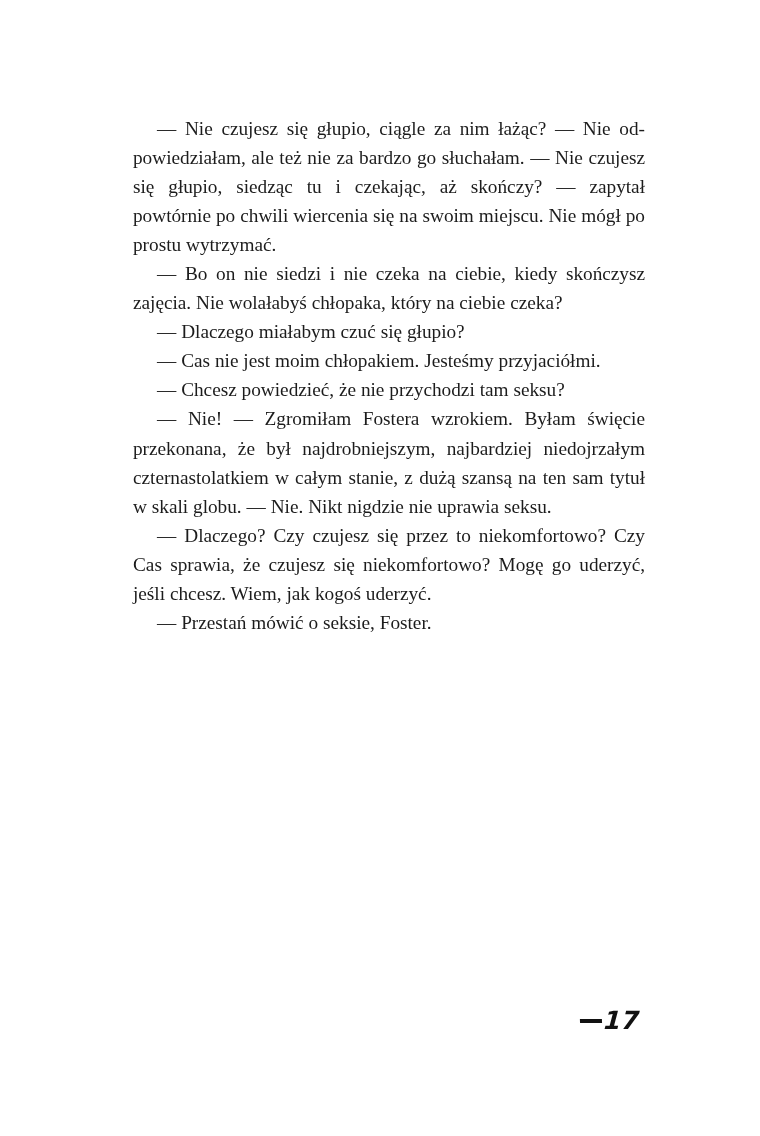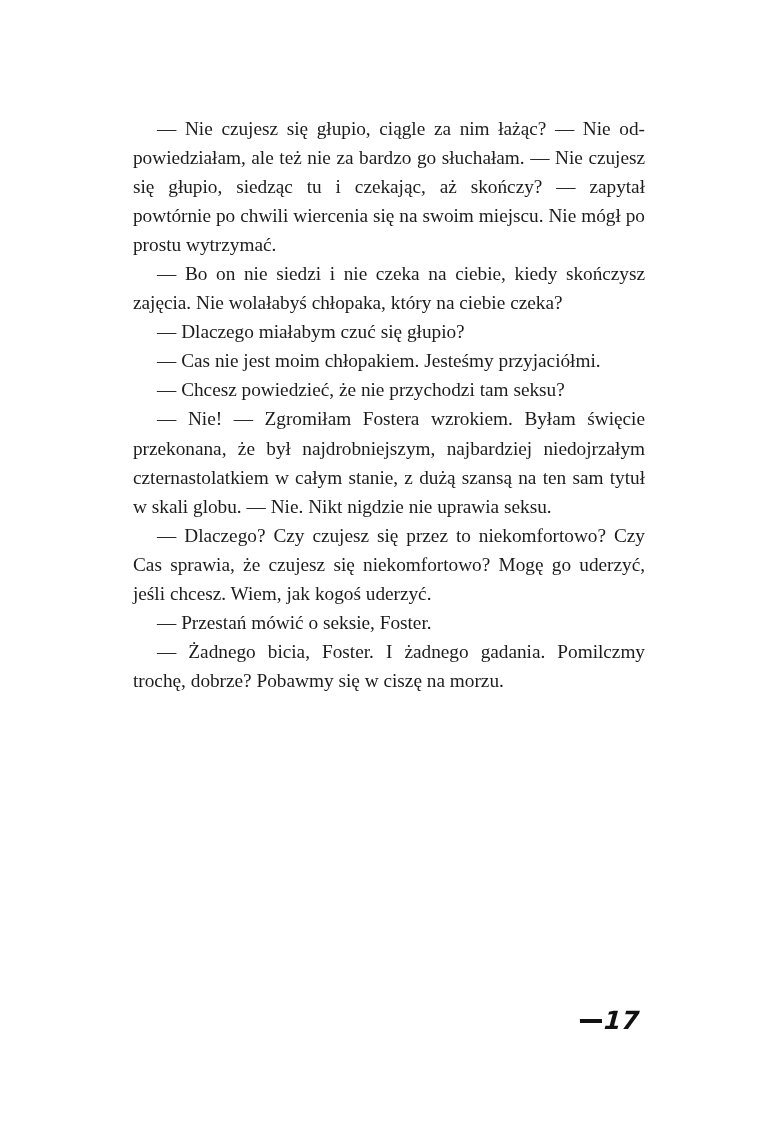--- a/index.html
+++ b/index.html
@@ -80,20 +80,19 @@
 
   <div class="text-block">
     <p class="para">— Nie czujesz się głupio, ciągle za nim łażąc? — Nie od­powiedziałam, ale też nie za bardzo go słuchałam. — Nie czujesz się głupio, siedząc tu i czekając, aż skończy? — za­pytał powtórnie po chwili wiercenia się na swoim miejscu. Nie mógł po prostu wytrzymać.</p>
     <p class="para">— Bo on nie siedzi i nie czeka na ciebie, kiedy skończysz zajęcia. Nie wolałabyś chłopaka, który na ciebie czeka?</p>
     <p class="para">— Dlaczego miałabym czuć się głupio?</p>
     <p class="para">— Cas nie jest moim chłopakiem. Jesteśmy przyjaciółmi.</p>
     <p class="para">— Chcesz powiedzieć, że nie przychodzi tam seksu?</p>
     <p class="para">— Nie! — Zgromiłam Fostera wzrokiem. Byłam święcie przekonana, że był najdrobniejszym, najbardziej niedoj­rzałym czternastolatkiem w całym stanie, z dużą szansą na ten sam tytuł w skali globu. — Nie. Nikt nigdzie nie uprawia seksu.</p>
     <p class="para">— Dlaczego? Czy czujesz się przez to niekomfortowo? Czy Cas sprawia, że czujesz się niekomfortowo? Mogę go uderzyć, jeśli chcesz. Wiem, jak kogoś uderzyć.</p>
     <p class="para">— Przestań mówić o seksie, Foster.</p>
-    <p class="para">— Żadnego bicia, Foster. I żadnego gadania. Pomilczmy trochę, dobrze? Pobawmy się w ciszę na morzu.</p>
   </div>
 
   <div class="folio">
     <span class="folio-inner"><span class="folio-dash"></span><span>17</span></span>
   </div>
 
 </div>
 
 </body></html>

